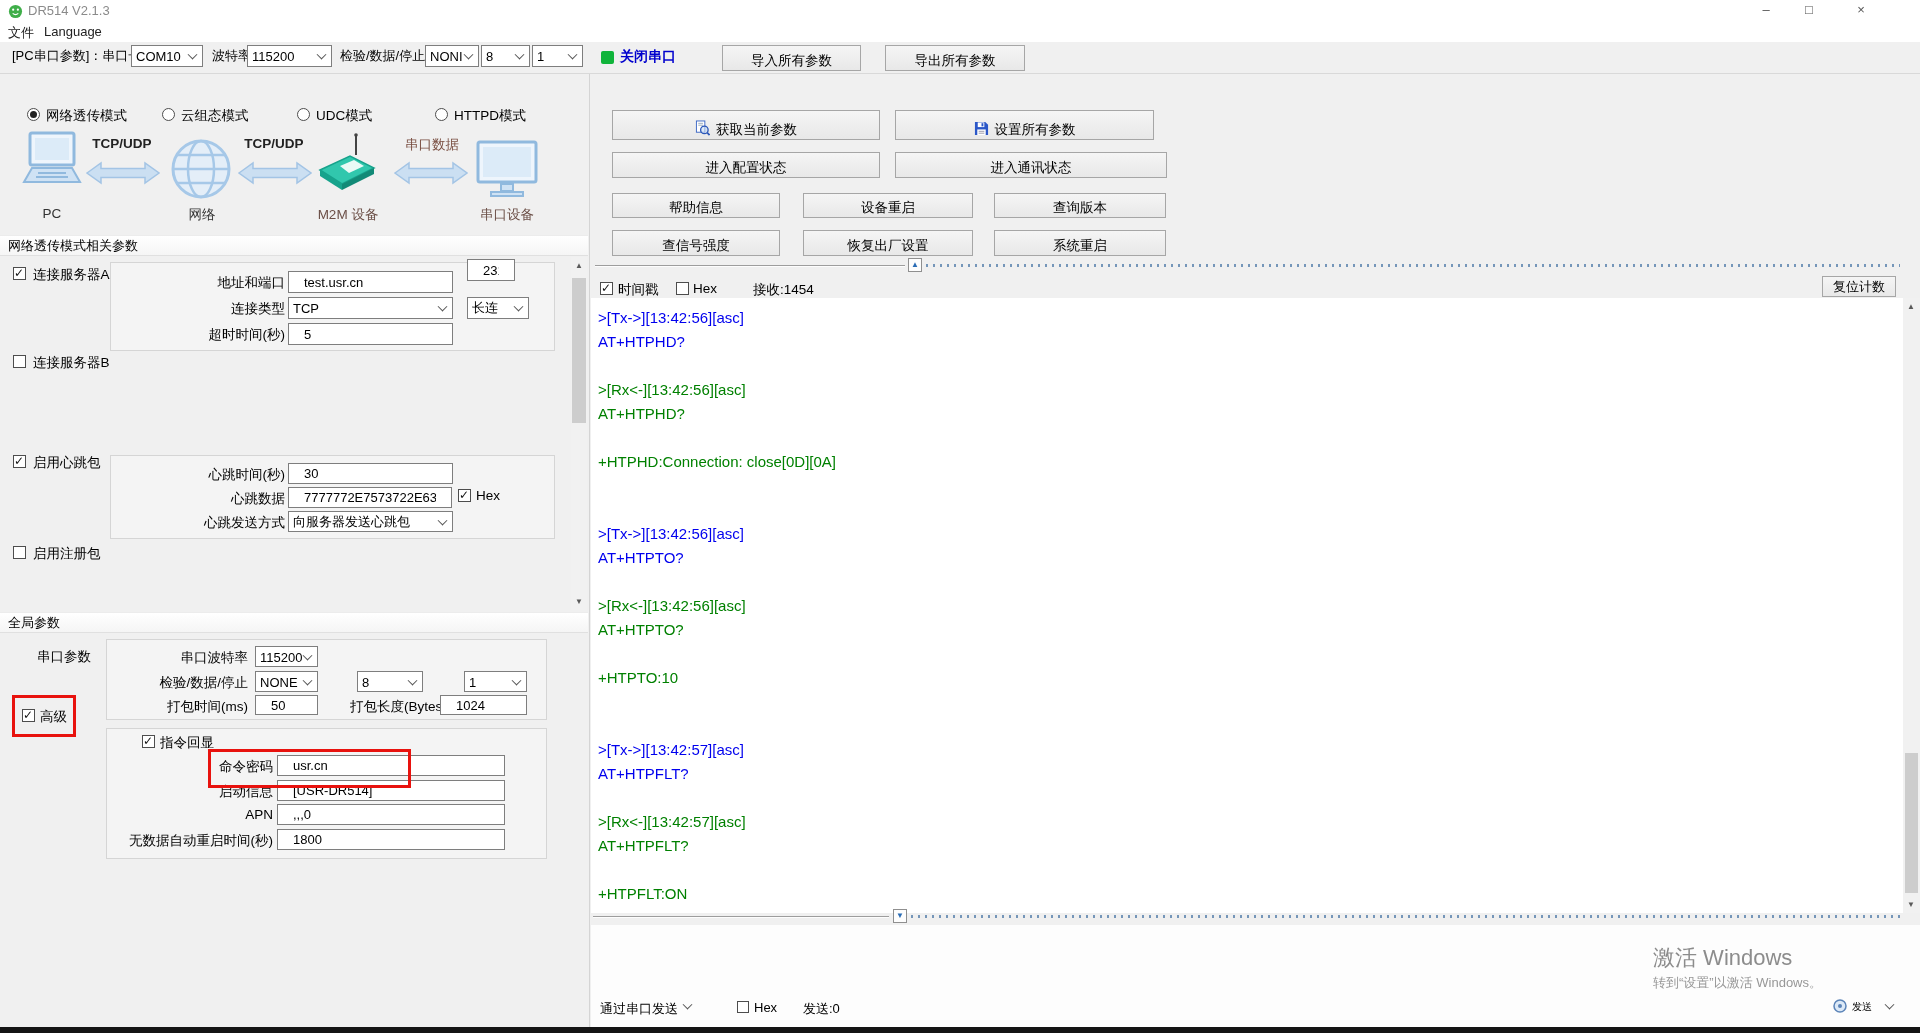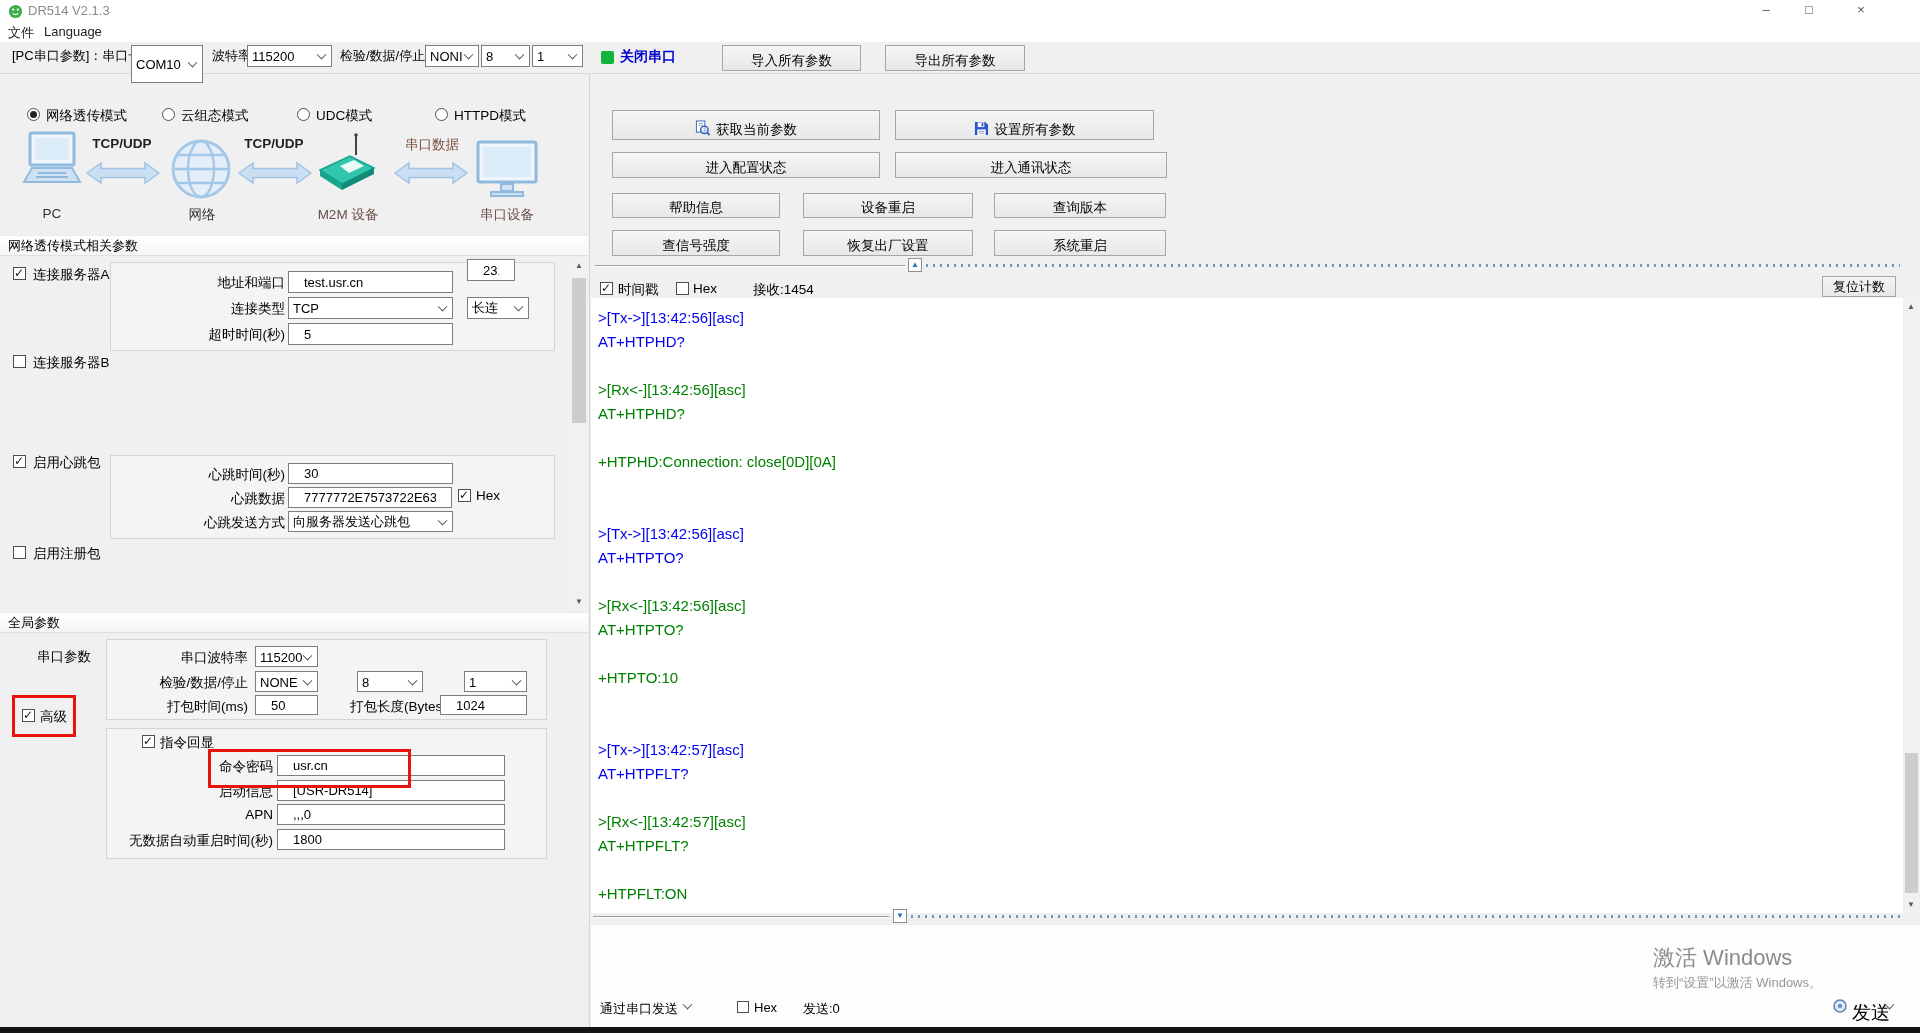--- a/index.html
+++ b/index.html
@@ -76,21 +76,21 @@
     <span class="winbtn" style="left:1844px">×</span>
   </div>
 
   <div class="menubar">
     <span class="menu-item" style="left:8px">文件</span>
     <span class="menu-item" style="left:44px">Language</span>
   </div>
 
   <div class="toolbar">
     <span class="lbl" style="left:12px;top:5px;font-size:13px">[PC串口参数]：串口号</span>
-    <div class="dd" style="left:131px;top:3px;width:72px;height:38px">
+    <div class="dd" style="left:131px;top:3px;width:72px;height:22px">
       <span class="txt">COM10</span>
       <span class="chev"></span>
     </div>
     <span class="lbl" style="left:212px;top:5px;font-size:13px">波特率</span>
     <div class="dd" style="left:247px;top:3px;width:85px;height:22px">
       <span class="txt">115200</span>
       <span class="chev"></span>
     </div>
     <span class="lbl" style="left:340px;top:5px;font-size:13px">检验/数据/停止</span>
     <div class="dd" style="left:425px;top:3px;width:54px;height:22px">
@@ -385,21 +385,21 @@
   <span class="cb" style="left:737px;top:1001px;width:12px;height:12px;z-index:5"></span>
   <span class="lbl" style="left:754px;top:1000px;font-size:13px;z-index:5">Hex</span>
   <span class="lbl" style="left:803px;top:1000px;font-size:13px;z-index:5">发送:0</span>
 
   <span class="abs" style="left:1833px;top:999px;z-index:5">
     <svg width="14" height="14" viewBox="0 0 14 14">
         <circle cx="7" cy="7" r="6" fill="#dce9f7" stroke="#5b84b8" stroke-width="1.5"></circle>
         <circle cx="7" cy="7" r="2" fill="#5b84b8"></circle>
       </svg>
   </span>
-  <span class="lbl" style="left:1852px;top:1000px;font-size:19px;z-index:5">发送</span>
+  <span class="lbl" style="left:1852px;top:1000px;font-size:10px;z-index:5">发送</span>
   <span class="chev" style="left:1886px;top:1006px;right:auto;z-index:5"></span>
 
   <span class="watermark1">激活 Windows</span>
   <span class="watermark2">转到“设置”以激活 Windows。</span>
 
   <div class="abs" style="left:0;top:1027px;width:1920px;height:6px;background:#141414"></div>
 
 </div>
 
 </body></html>

